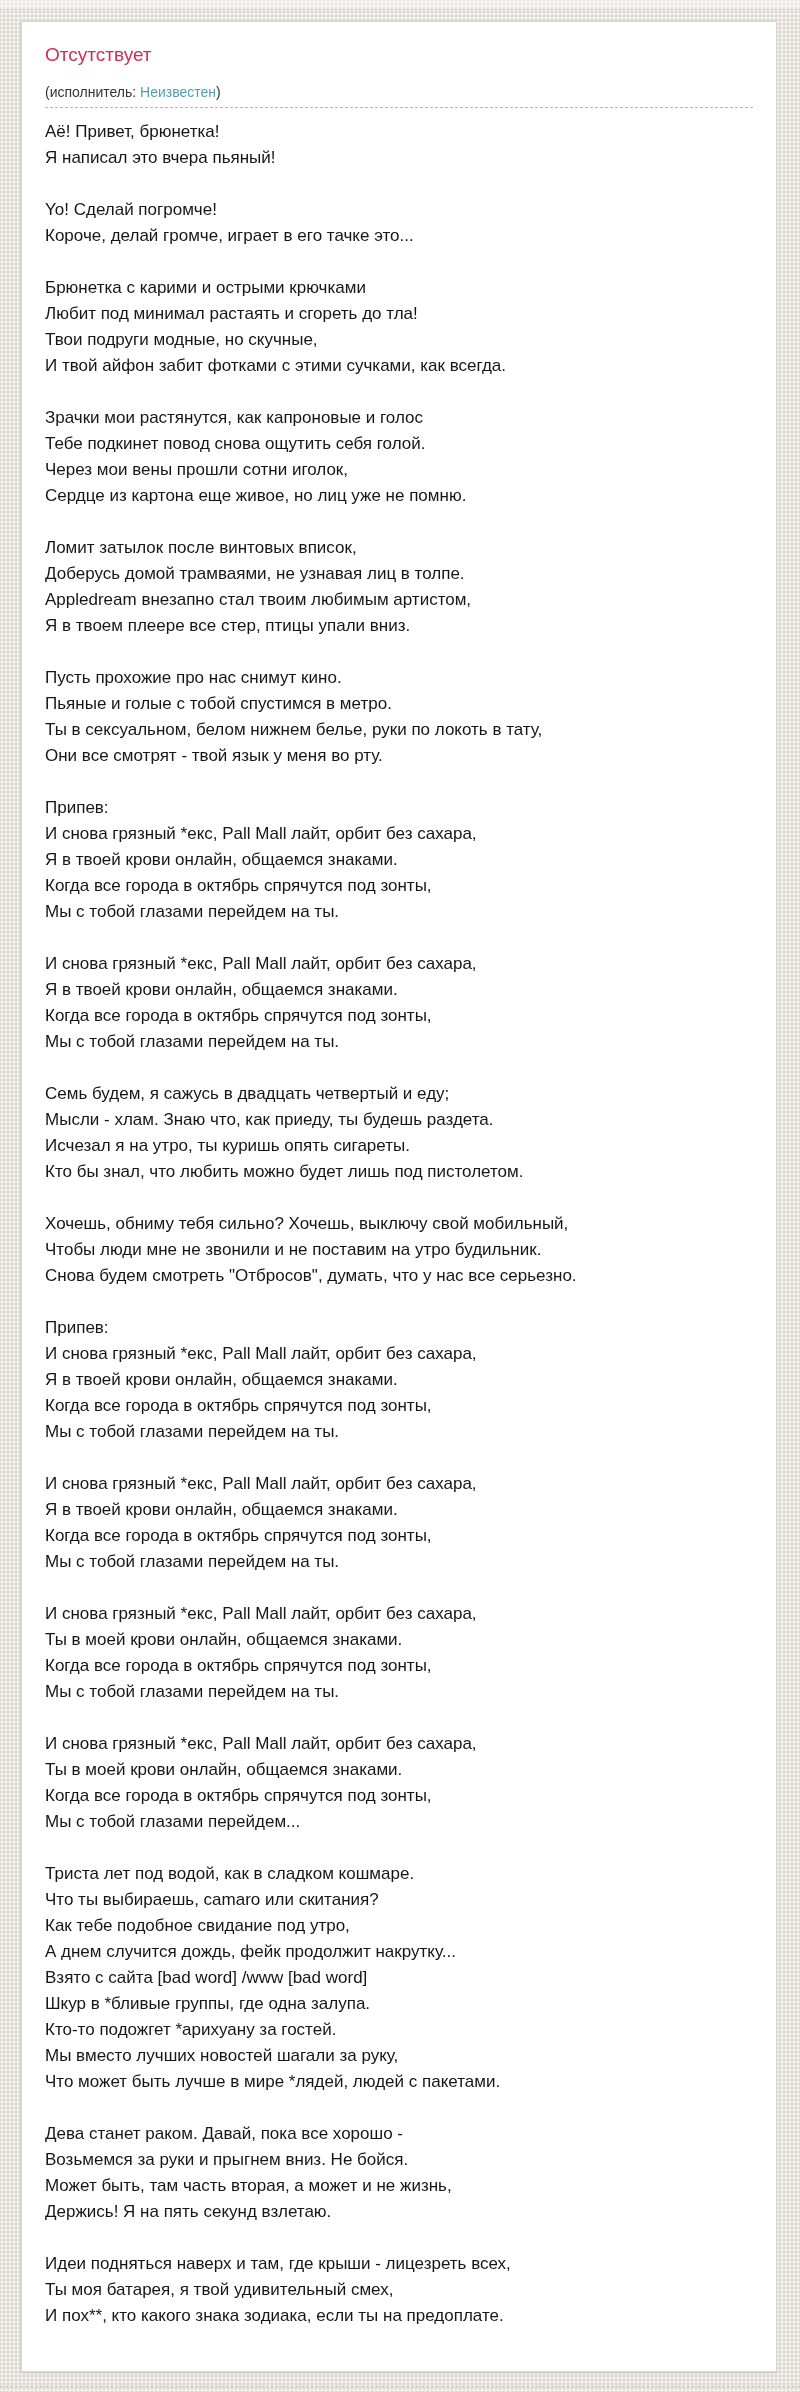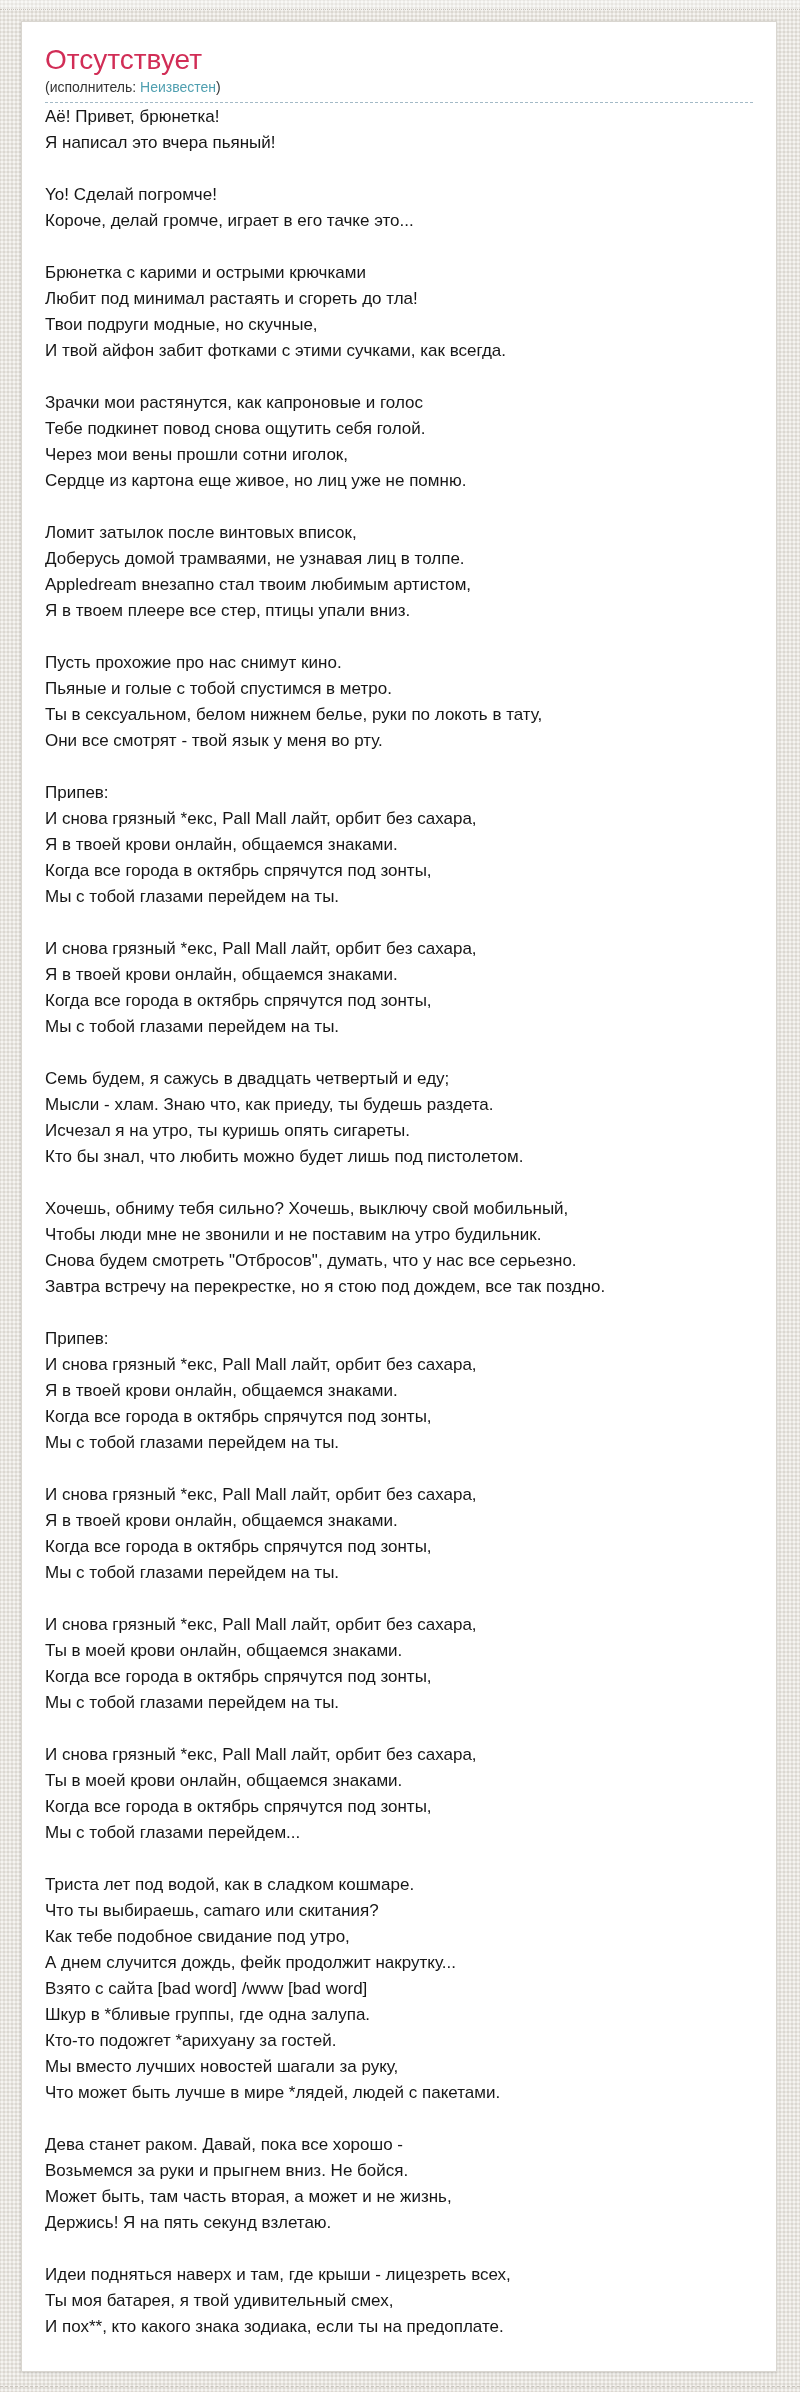--- a/index.html
+++ b/index.html
@@ -39,37 +39,37 @@
     width: 756px;
     height: 2351px;
     box-sizing: border-box;
     background: #ffffff;
     border: 1px solid #d9d6d0;
     box-shadow: 0 1px 3px rgba(0,0,0,0.12);
     padding: 22px 23px 20px 23px;
   }
   .title {
     margin: 0;
-    font-size: 28px;
+    font-size: 19px;
     font-weight: 400;
     line-height: 1.15;
   }
   .artist-line {
     font-size: 14px;
     color: #333333;
-    margin-top: 3px;
+    margin-top: 18px;
     padding-bottom: 7px;
     border-bottom: 1px dashed #a3bac7;
   }
   .artist-link {
     text-decoration: none;
     cursor: pointer;
   }
   .lyrics {
-    margin-top: 1px;
+    margin-top: 11px;
     font-size: 17px;
     line-height: 26px;
     color: #161616;
   }
   .stanza {
     margin: 0 0 26px 0;
   }
   .stanza:last-child {
     margin-bottom: 0;
   }
@@ -84,21 +84,21 @@
   <div class="artist-line"><span>(исполнитель: </span><a class="artist-link" href="#" style="color: rgb(79, 159, 176);">Неизвестен</a><span>)</span></div>
   <div class="lyrics" id="lyrics">
       <p class="stanza"><span>Аё! Привет, брюнетка!</span><br><span>Я написал это вчера пьяный!</span><br><br><span>Yo! Сделай погромче!</span><br><span>Короче, делай громче, играет в его тачке это...</span></p>
       <p class="stanza"><span>Брюнетка с карими и острыми крючками</span><br><span>Любит под минимал растаять и сгореть до тла!</span><br><span>Твои подруги модные, но скучные,</span><br><span>И твой айфон забит фотками с этими сучками, как всегда.</span></p>
       <p class="stanza"><span>Зрачки мои растянутся, как капроновые и голос</span><br><span>Тебе подкинет повод снова ощутить себя голой.</span><br><span>Через мои вены прошли сотни иголок,</span><br><span>Сердце из картона еще живое, но лиц уже не помню.</span></p>
       <p class="stanza"><span>Ломит затылок после винтовых вписок,</span><br><span>Доберусь домой трамваями, не узнавая лиц в толпе.</span><br><span>Appledream внезапно стал твоим любимым артистом,</span><br><span>Я в твоем плеере все стер, птицы упали вниз.</span></p>
       <p class="stanza"><span>Пусть прохожие про нас снимут кино.</span><br><span>Пьяные и голые с тобой спустимся в метро.</span><br><span>Ты в сексуальном, белом нижнем белье, руки по локоть в тату,</span><br><span>Они все смотрят - твой язык у меня во рту.</span></p>
       <p class="stanza"><span>Припев:</span><br><span>И снова грязный *екс, Pall Mall лайт, орбит без сахара,</span><br><span>Я в твоей крови онлайн, общаемся знаками.</span><br><span>Когда все города в октябрь спрячутся под зонты,</span><br><span>Мы с тобой глазами перейдем на ты.</span></p>
       <p class="stanza"><span>И снова грязный *екс, Pall Mall лайт, орбит без сахара,</span><br><span>Я в твоей крови онлайн, общаемся знаками.</span><br><span>Когда все города в октябрь спрячутся под зонты,</span><br><span>Мы с тобой глазами перейдем на ты.</span></p>
       <p class="stanza"><span>Семь будем, я сажусь в двадцать четвертый и еду;</span><br><span>Мысли - хлам. Знаю что, как приеду, ты будешь раздета.</span><br><span>Исчезал я на утро, ты куришь опять сигареты.</span><br><span>Кто бы знал, что любить можно будет лишь под пистолетом.</span></p>
-      <p class="stanza"><span>Хочешь, обниму тебя сильно? Хочешь, выключу свой мобильный,</span><br><span>Чтобы люди мне не звонили и не поставим на утро будильник.</span><br><span>Снова будем смотреть "Отбросов", думать, что у нас все серьезно.</span><br><span>Завтра встречу на перекрестке, но я стою под дождем, все так поздно.</span></p>
+      <p class="stanza"><span>Хочешь, обниму тебя сильно? Хочешь, выключу свой мобильный,</span><br><span>Чтобы люди мне не звонили и не поставим на утро будильник.</span><br><span>Снова будем смотреть "Отбросов", думать, что у нас все серьезно.</span><br></p>
       <p class="stanza"><span>Припев:</span><br><span>И снова грязный *екс, Pall Mall лайт, орбит без сахара,</span><br><span>Я в твоей крови онлайн, общаемся знаками.</span><br><span>Когда все города в октябрь спрячутся под зонты,</span><br><span>Мы с тобой глазами перейдем на ты.</span></p>
       <p class="stanza"><span>И снова грязный *екс, Pall Mall лайт, орбит без сахара,</span><br><span>Я в твоей крови онлайн, общаемся знаками.</span><br><span>Когда все города в октябрь спрячутся под зонты,</span><br><span>Мы с тобой глазами перейдем на ты.</span></p>
       <p class="stanza"><span>И снова грязный *екс, Pall Mall лайт, орбит без сахара,</span><br><span>Ты в моей крови онлайн, общаемся знаками.</span><br><span>Когда все города в октябрь спрячутся под зонты,</span><br><span>Мы с тобой глазами перейдем на ты.</span></p>
       <p class="stanza"><span>И снова грязный *екс, Pall Mall лайт, орбит без сахара,</span><br><span>Ты в моей крови онлайн, общаемся знаками.</span><br><span>Когда все города в октябрь спрячутся под зонты,</span><br><span>Мы с тобой глазами перейдем...</span></p>
       <p class="stanza"><span>Триста лет под водой, как в сладком кошмаре.</span><br><span>Что ты выбираешь, camaro или скитания?</span><br><span>Как тебе подобное свидание под утро,</span><br><span>А днем случится дождь, фейк продолжит накрутку...</span><br><span>Взято с сайта [bad word] /www [bad word]</span><br><span>Шкур в *бливые группы, где одна залупа.</span><br><span>Кто-то подожгет *арихуану за гостей.</span><br><span>Мы вместо лучших новостей шагали за руку,</span><br><span>Что может быть лучше в мире *лядей, людей с пакетами.</span></p>
       <p class="stanza"><span>Дева станет раком. Давай, пока все хорошо -</span><br><span>Возьмемся за руки и прыгнем вниз. Не бойся.</span><br><span>Может быть, там часть вторая, а может и не жизнь,</span><br><span>Держись! Я на пять секунд взлетаю.</span></p>
       <p class="stanza"><span>Идеи подняться наверх и там, где крыши - лицезреть всех,</span><br><span>Ты моя батарея, я твой удивительный смех,</span><br><span>И пох**, кто какого знака зодиака, если ты на предоплате.</span></p>
     </div>
 </div>
 

